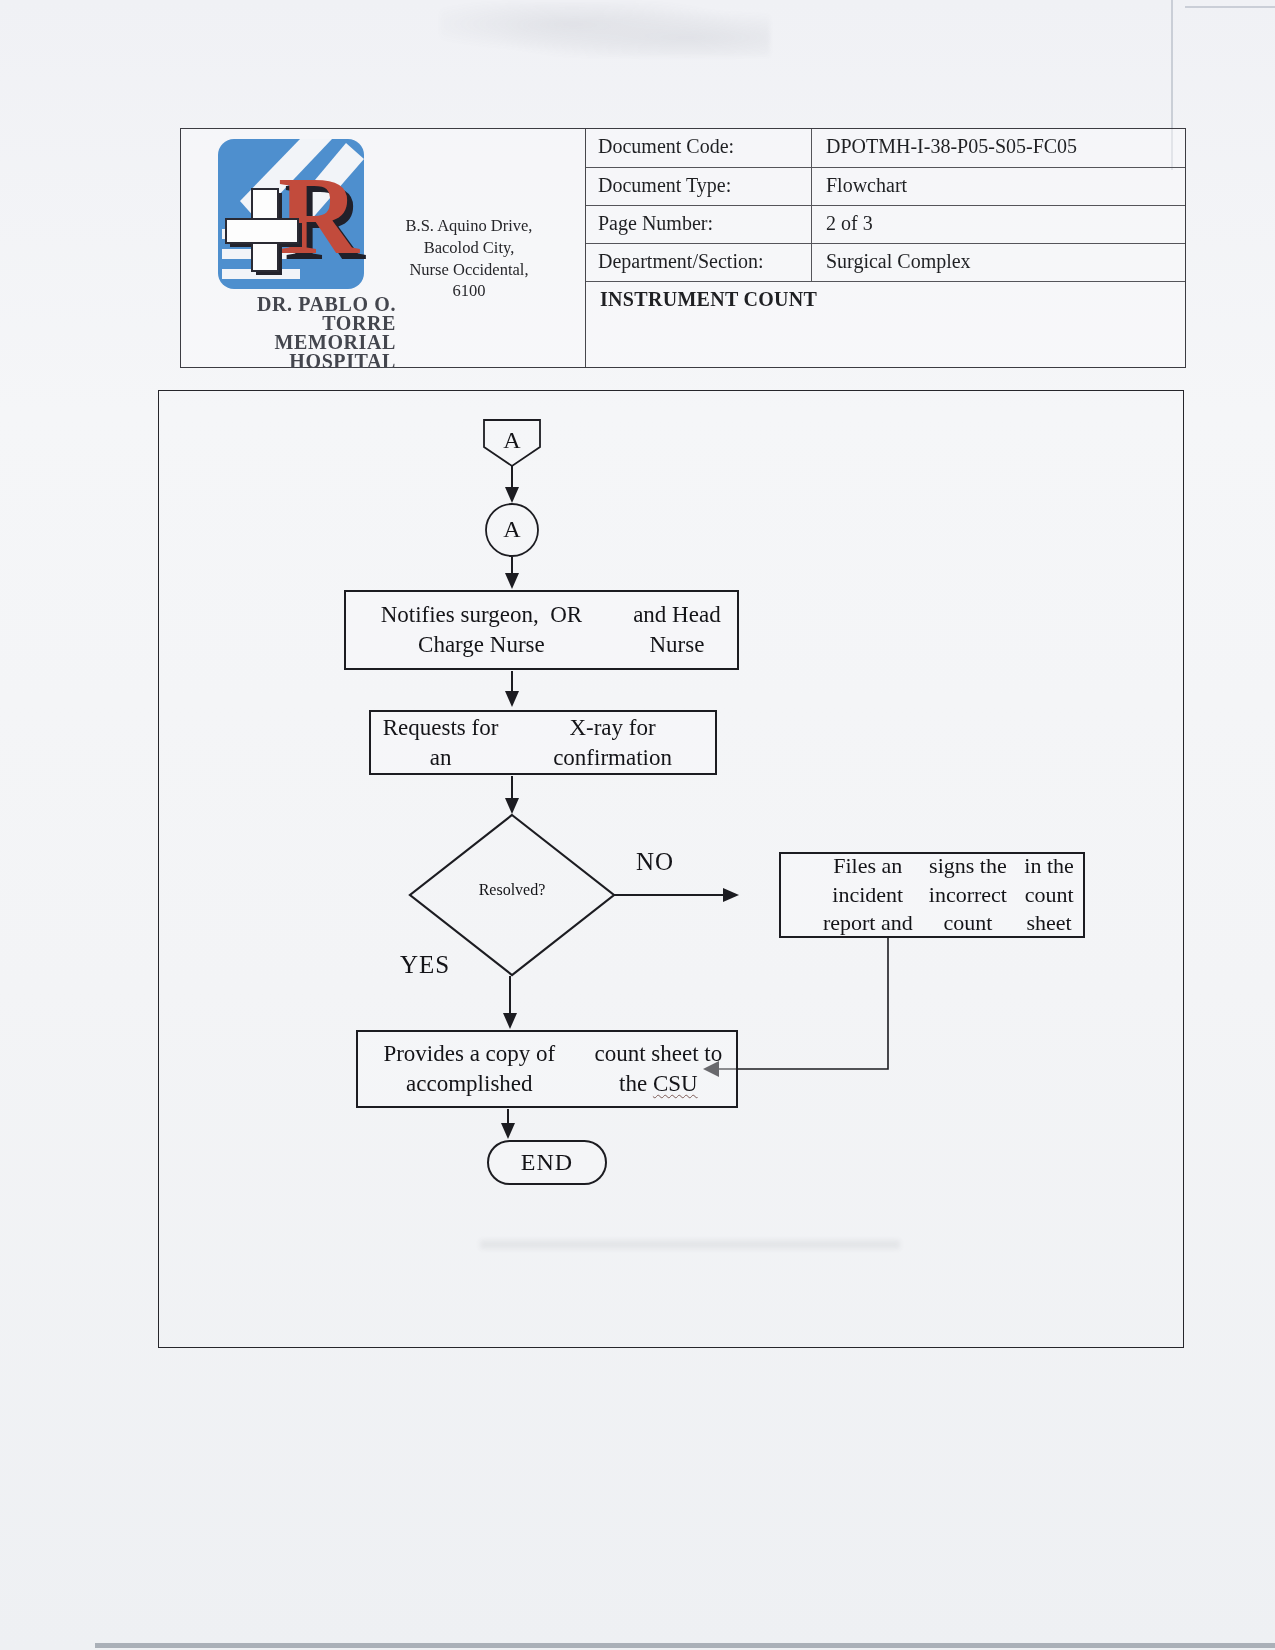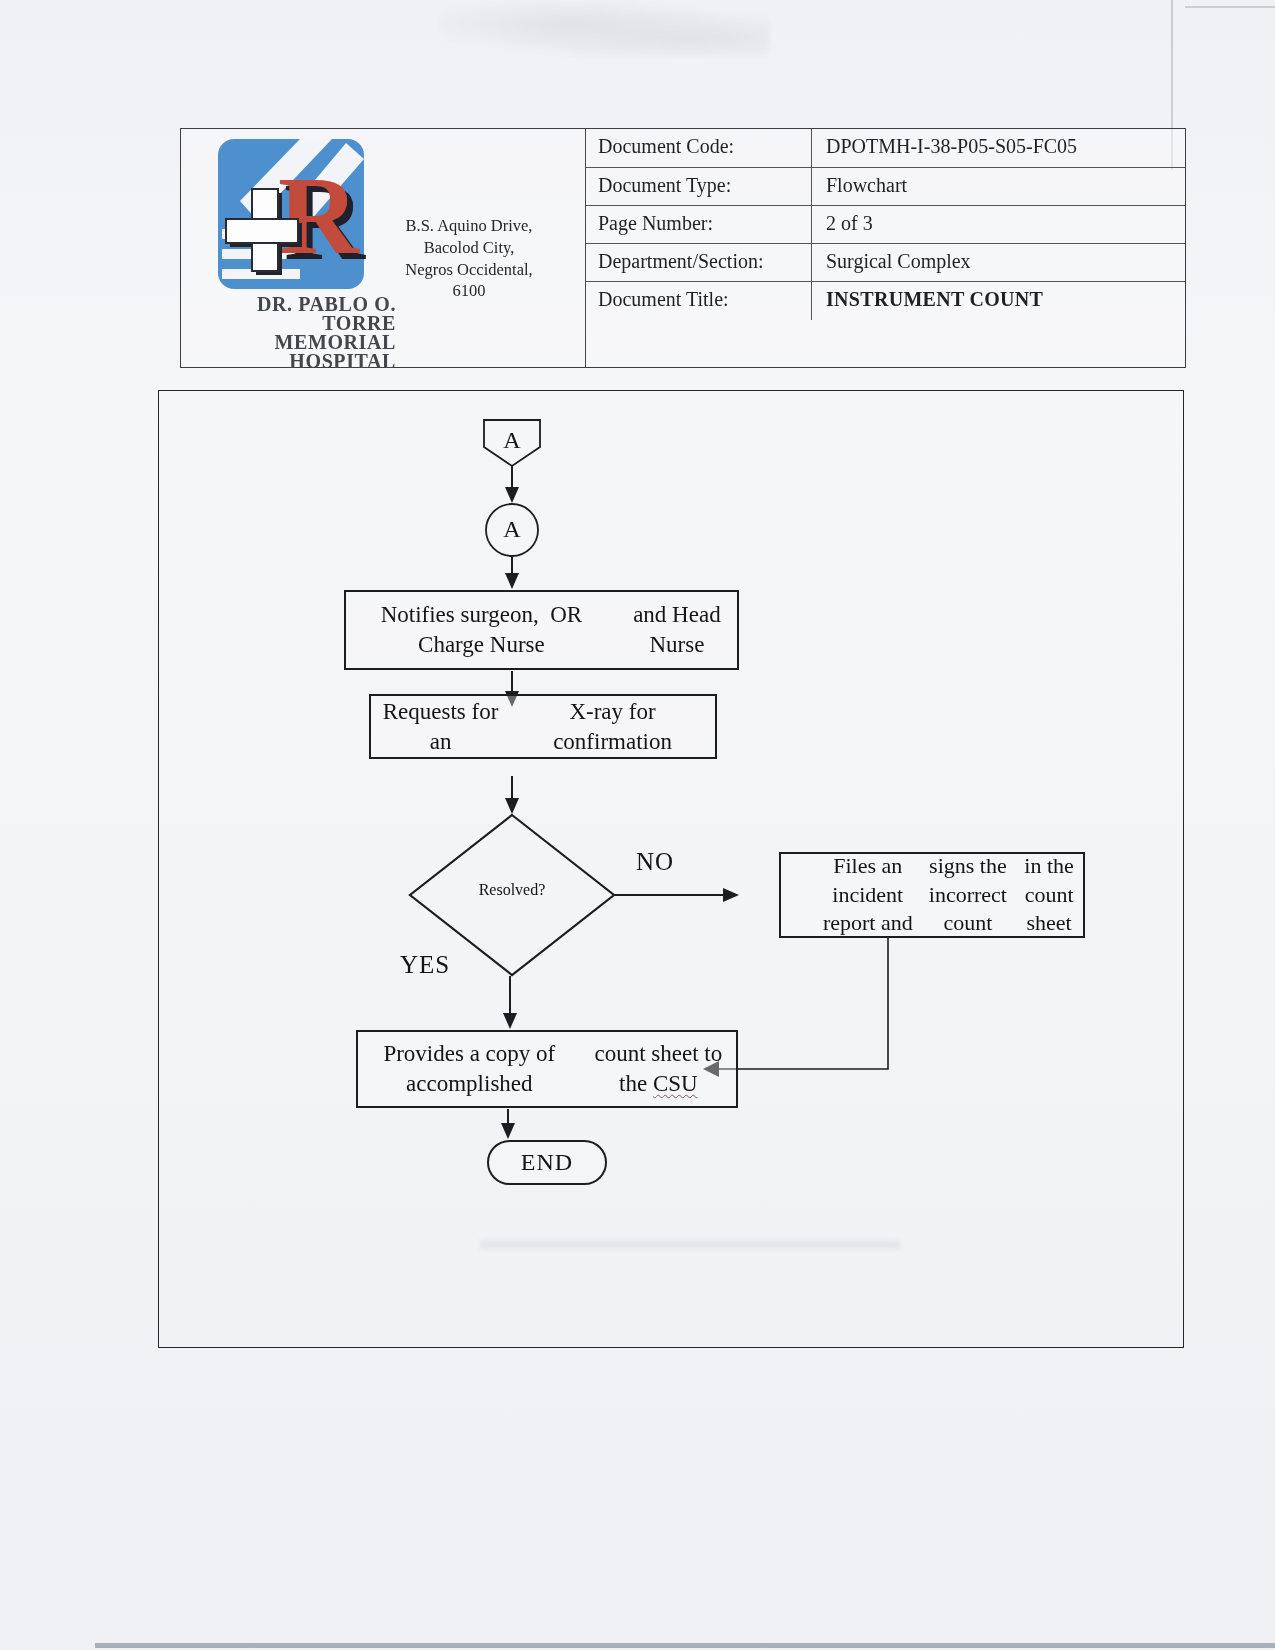--- a/index.html
+++ b/index.html
@@ -85,21 +85,21 @@
           </g>
         </svg>
       </div>
       <div class="org-name">
         <div>DR. PABLO O. TORRE</div>
         <div>MEMORIAL HOSPITAL</div>
       </div>
       <div class="org-address">
         <div>B.S. Aquino Drive,</div>
         <div>Bacolod City,</div>
-        <div>Negros Occidental,</div>
+        <div>Nurse Occidental,</div>
         <div>6100</div>
       </div>
     </div>
     <div class="fields-grid">
       <div class="field-row">
         <div class="cell-label">Document Code:</div>
         <div class="cell-value">DPOTMH-I-38-P05-S05-FC05</div>
       </div>
       <div class="field-row">
         <div class="cell-label">Document Type:</div>
@@ -107,21 +107,20 @@
       </div>
       <div class="field-row">
         <div class="cell-label">Page Number:</div>
         <div class="cell-value">2 of 3</div>
       </div>
       <div class="field-row">
         <div class="cell-label">Department/Section:</div>
         <div class="cell-value">Surgical Complex</div>
       </div>
       <div class="field-row">
-        <div class="cell-label">Document Title:</div>
         <div class="cell-value bold">INSTRUMENT COUNT</div>
       </div>
     </div>
   </div>
 
   <div class="chart-border"></div>
 
   <svg class="flow">
     <g stroke="#1c1c21" fill="none" stroke-width="2">
 
@@ -153,21 +152,21 @@
   </svg>
 
   <div class="overlay-label" style="left:484px;top:427px;width:56px;">A</div>
   <div class="overlay-label" style="left:484px;top:516px;width:56px;">A</div>
 
   <div class="node" style="left:305px;top:590px;width:395px;height:80px;">
     <div class="ln">Notifies surgeon,  OR Charge Nurse</div>
     <div class="ln">and Head Nurse</div>
   </div>
 
-  <div class="node" style="left:330px;top:694px;width:348px;height:65px;">
+  <div class="node" style="left:330px;top:710px;width:348px;height:65px;">
     <div class="ln">Requests for an</div>
     <div class="ln">X-ray for confirmation</div>
   </div>
 
   <div class="overlay-label" style="left:410px;top:881px;width:204px;font-size:16px;">Resolved?</div>
 
   <div class="branch-label" style="left:636px;top:848px;">NO</div>
   <div class="branch-label" style="left:400px;top:951px;">YES</div>
 
   <div class="node" style="left:740px;top:852px;width:306px;height:86px;font-size:22px;padding-left:34px;">

